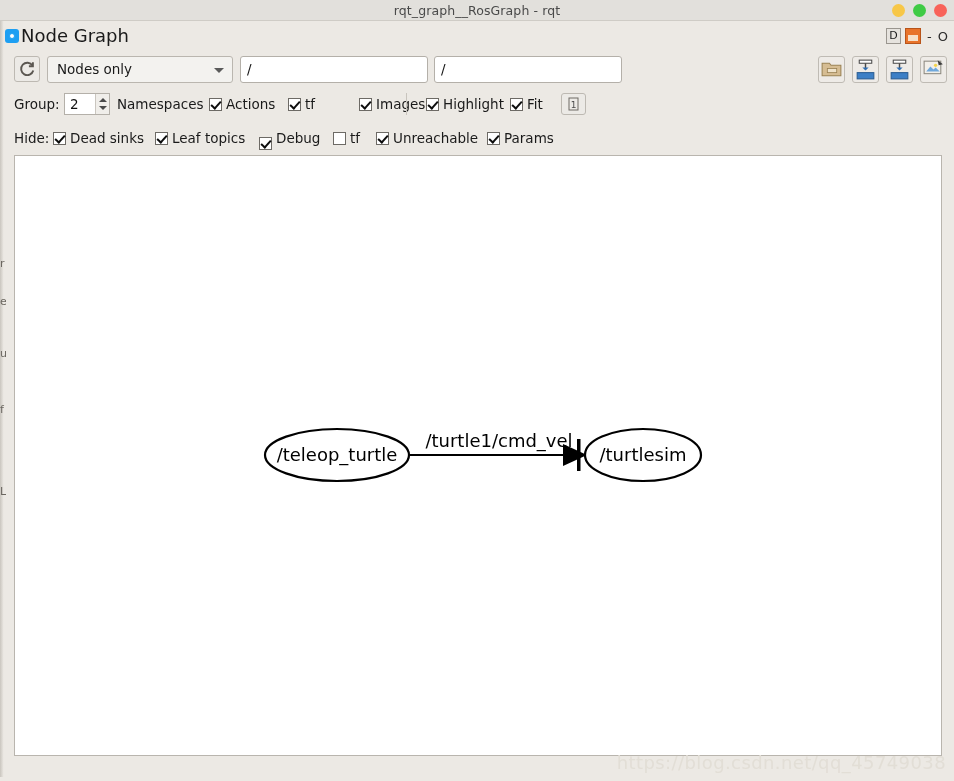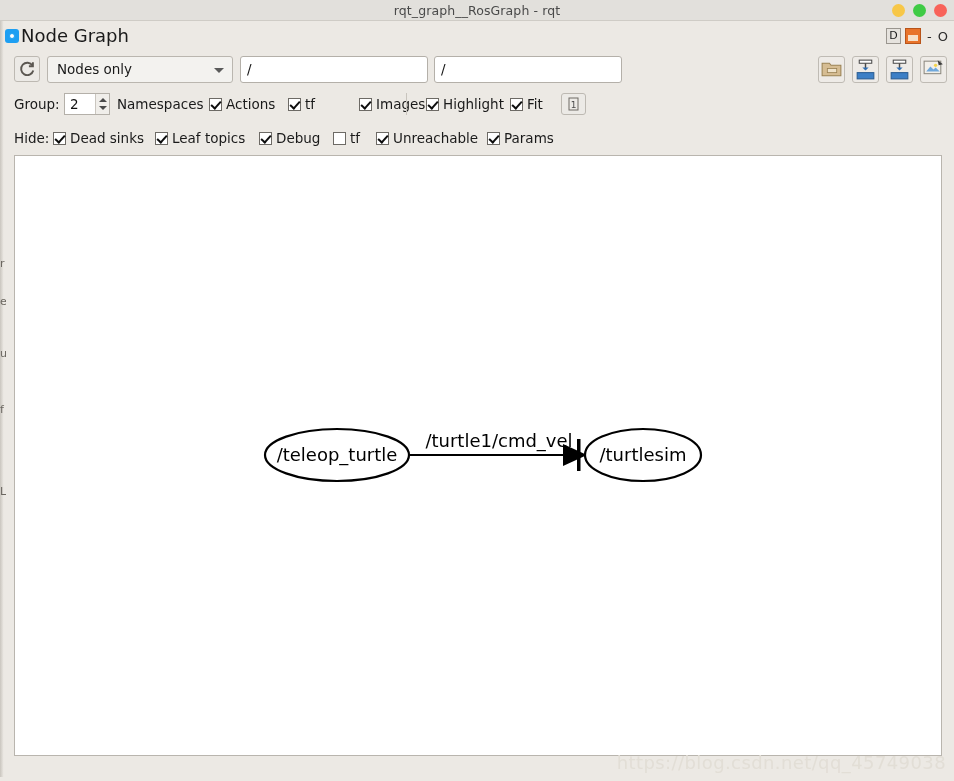--- a/index.html
+++ b/index.html
@@ -490,21 +490,21 @@
     <div class="chk" style="left:53px;">
       <span class="chkbox on"></span>
       <span class="chktext">Dead sinks</span>
     </div>
 
     <div class="chk" style="left:155px;">
       <span class="chkbox on"></span>
       <span class="chktext">Leaf topics</span>
     </div>
 
-    <div class="chk" style="left:259px;">
+    <div class="chk" style="left:259px;align-items:flex-end;">
       <span class="chkbox on"></span>
       <span class="chktext">Debug</span>
     </div>
 
     <div class="chk" style="left:333px;">
       <span class="chkbox"></span>
       <span class="chktext">tf</span>
     </div>
 
     <div class="chk" style="left:376px;">

